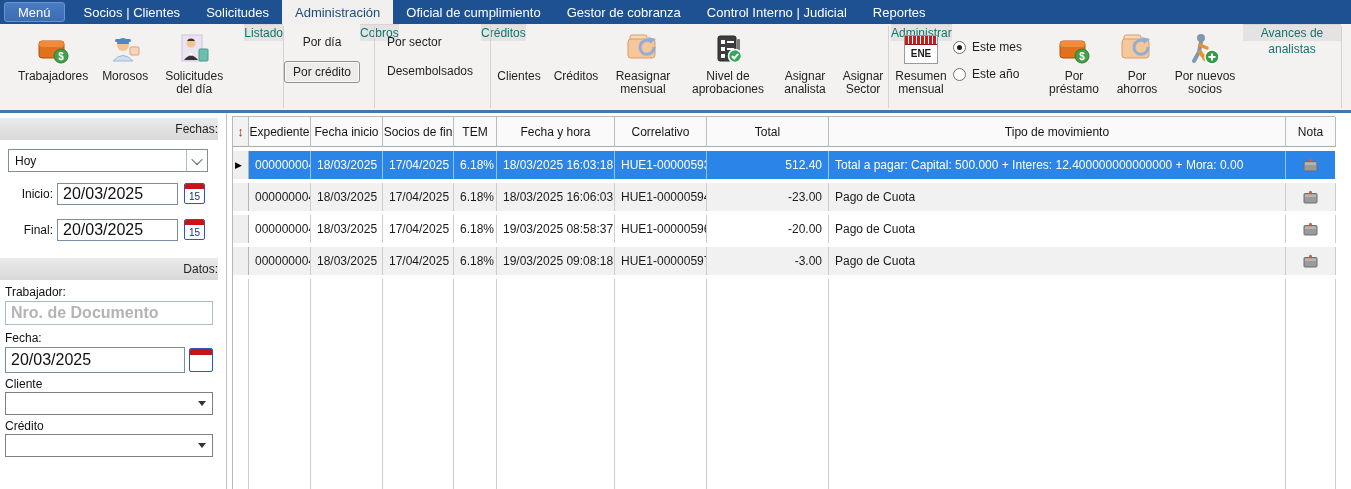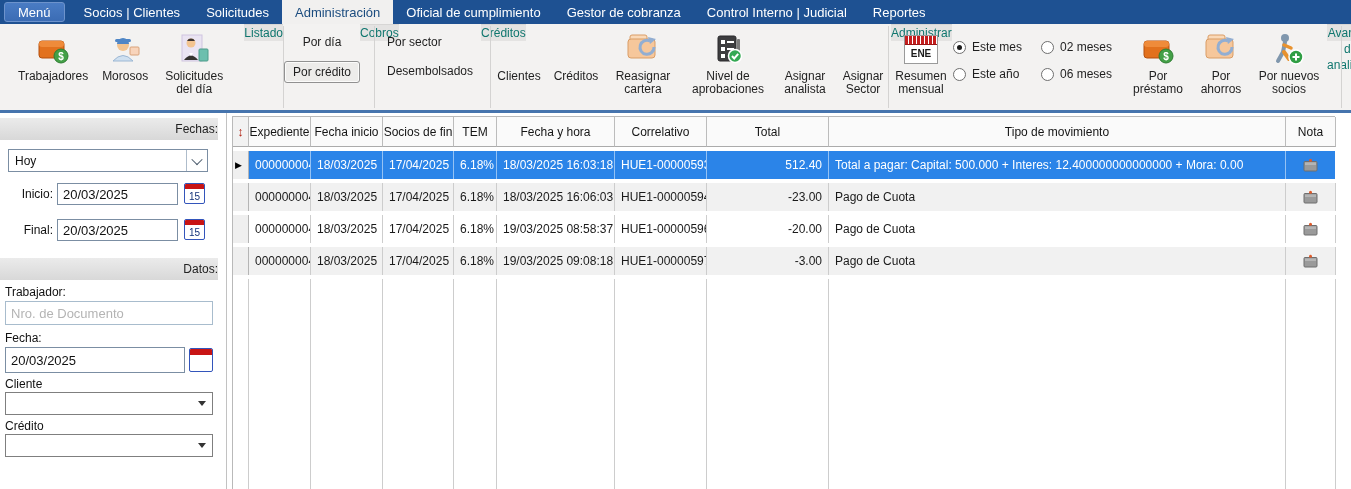--- a/index.html
+++ b/index.html
@@ -36,21 +36,21 @@
   .radio-dot{width:13px;height:13px;border:1px solid #6f6f6f;border-radius:50%;background:#fff;position:relative;flex:0 0 13px;}
   .radio-item.checked .radio-dot::after{content:"";position:absolute;left:3px;top:3px;width:5px;height:5px;border-radius:50%;background:#1b1b1b;}
   .ene-cal{width:34px;height:29px;border:1px solid #9a9a9a;background:#fff;display:flex;flex-direction:column;}
   .ene-top{height:9px;background:repeating-linear-gradient(90deg,#c41e1e 0 3px,#ffffff 3px 4px);border-bottom:1px solid #9a1414;}
   .ene-txt{flex:1;display:flex;align-items:center;justify-content:center;font-size:10px;font-weight:bold;color:#1a1a1a;}
   .accent{position:absolute;left:0;top:110px;width:1351px;height:3px;background:var(--accent);}
 
   
   .sidebar{position:absolute;left:0;top:113px;width:218px;height:376px;background:#fff;font-size:12px;color:#111;}
   .side-hd{position:absolute;left:0;width:218px;height:22px;background:linear-gradient(#eceboe0,#dcdcdc);background:linear-gradient(#ebebeb,#d8d8d8);line-height:22px;padding-left:6px;color:#222;text-align:right;}
-  .fld{position:absolute;border:1px solid #7b8ea3;background:#fff;font-size:13px;padding:0 5px;color:#111;}
+  .fld{position:absolute;border:1px solid #7b8ea3;background:#fff;font-size:16px;padding:0 5px;color:#111;}
   input.fld::placeholder{color:#b4b4b4;}
   .lbl{position:absolute;font-size:12px;color:#111;}
   .combo{position:absolute;border:1px solid #7b8ea3;background:#fff;display:flex;align-items:center;}
   .combo .val{flex:1;padding-left:6px;font-size:12px;}
   .combo .dd{width:21px;align-self:stretch;border-left:1px solid #aebccb;display:flex;align-items:center;justify-content:center;}
   .combo2{border-color:#7f7f7f;}
   .combo2 .dd{border-left:none;}
   .chev{width:8px;height:8px;border-right:1.6px solid #4a5a6a;border-bottom:1.6px solid #4a5a6a;transform:rotate(45deg) translate(-1px,-1px);}
   .tri{width:0;height:0;border-left:4px solid transparent;border-right:4px solid transparent;border-top:5px solid #333;}
   .cal-icon{position:absolute;border:1px solid #3355bb;border-radius:2px;background:#fff;display:flex;flex-direction:column;overflow:hidden;cursor:default;}
@@ -168,21 +168,21 @@
         </div>
         <div class="bigbtn" style="width:76px">
           <div class="icon-slot">
             <svg width="36" height="34" viewBox="0 0 36 34">
                 <rect x="5" y="3" width="17" height="7" rx="2" fill="#fad9b8" stroke="#d99d66"></rect>
                 <rect x="3" y="7" width="27" height="19" rx="3" fill="#f6c79b" stroke="#d99d66"></rect>
                 <path d="M 29 15 a 7 7 0 1 1 -4 -6" stroke="#92aed2" stroke-width="3" fill="none"></path>
                 <polygon points="23,5 31,7 25,12" fill="#92aed2"></polygon>
               </svg>
           </div>
-          <div class="biglabel">Reasignar cartera</div>
+          <div class="biglabel">Reasignar mensual</div>
         </div>
         <div class="bigbtn" style="width:94px">
           <div class="icon-slot">
             <svg width="36" height="34" viewBox="0 0 36 34">
                 <rect x="8" y="4" width="18" height="25" rx="2" fill="#3d3d3f" stroke="#2b2b2d"></rect>
                 <rect x="27" y="7" width="3" height="15" rx="1" fill="#7a7a7a"></rect>
                 <rect x="11" y="8" width="4" height="4" fill="#fff"></rect>
                 <rect x="17" y="9" width="7" height="2" fill="#fff"></rect>
                 <rect x="11" y="15" width="4" height="4" fill="#fff"></rect>
                 <rect x="17" y="16" width="7" height="2" fill="#fff"></rect>
@@ -220,30 +220,20 @@
         <div class="radio-col" style="width:88px">
           <div class="radio-item checked">
               <span class="radio-dot"></span>
               <span>Este mes</span>
             </div>
           <div class="radio-item">
               <span class="radio-dot"></span>
               <span>Este año</span>
             </div>
         </div>
-        <div class="radio-col" style="width:84px">
-          <div class="radio-item">
-              <span class="radio-dot"></span>
-              <span>02 meses</span>
-            </div>
-          <div class="radio-item">
-              <span class="radio-dot"></span>
-              <span>06 meses</span>
-            </div>
-        </div>
         <div class="bigbtn" style="width:66px">
           <div class="icon-slot">
             <svg width="36" height="34" viewBox="0 0 36 34">
                 <rect x="4" y="9" width="25" height="17" rx="3" fill="#e2711d" stroke="#b5500e"></rect>
                 <rect x="4" y="9" width="25" height="6" rx="3" fill="#ef8b3a"></rect>
                 <circle cx="26" cy="24" r="7" fill="#43a047" stroke="#2e7d32"></circle>
                 <text x="26" y="27.5" font-size="10" fill="#fff" text-anchor="middle" font-weight="bold">$</text>
               </svg>
           </div>
           <div class="biglabel">Por préstamo</div>
@@ -303,21 +293,21 @@
     <div class="lbl" style="left:0;top:110px;width:53px;text-align:right">Final:</div>
     <input class="fld" style="left: 57px; top: 106px; width: 121px; height: 22px;" value="20/03/2025">
     <div class="cal-icon" style="left:184px;top:106px;width:21px;height:21px">
         <div class="cal-top"></div>
         <div class="cal-num">15</div>
       </div>
 
     <div class="side-hd" style="top:145px">Datos:</div>
 
     <div class="lbl" style="left:5px;top:172px">Trabajador:</div>
-    <input class="fld" style="left: 5px; top: 188px; width: 208px; height: 24px; border-color: rgb(168, 188, 205);" placeholder="Nro. de Documento">
+    <input class="fld" style="left: 5px; top: 188px; width: 208px; height: 24px; border-color: rgb(168, 188, 205); font-weight: bold;" placeholder="Nro. de Documento">
 
     <div class="lbl" style="left:5px;top:218px">Fecha:</div>
     <input class="fld" style="left: 5px; top: 234px; width: 180px; height: 26px;" value="20/03/2025">
     <div class="cal-icon" style="left:189px;top:235px;width:24px;height:24px">
         <div class="cal-top" style="height:6px"></div>
         <div class="cal-num" style="font-size:11px"></div>
       </div>
 
     <div class="lbl" style="left:5px;top:264px">Cliente</div>
     <div class="combo combo2" style="left:5px;top:279px;width:208px;height:23px">

